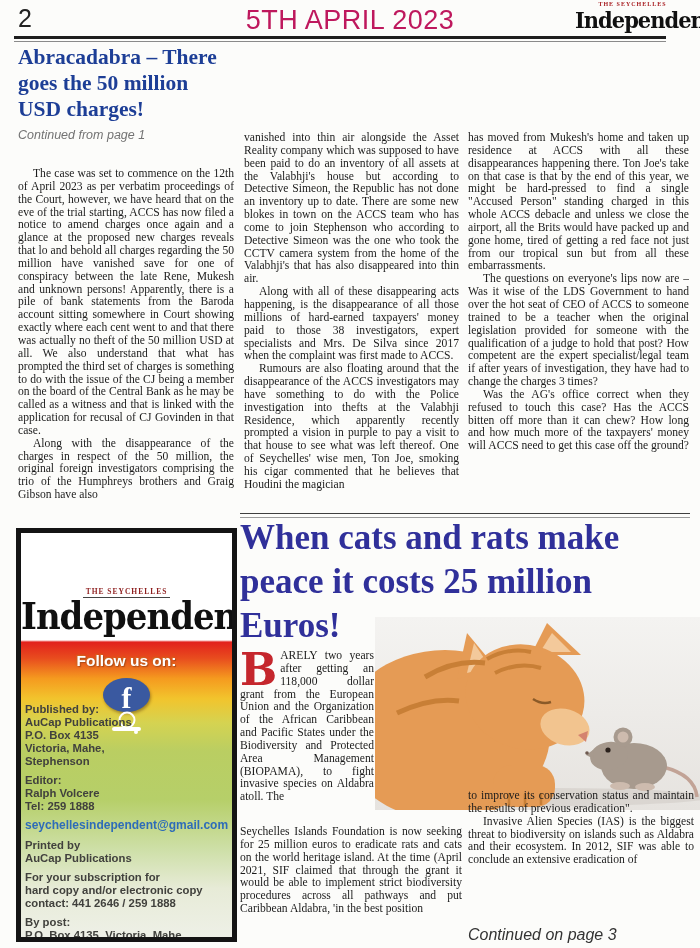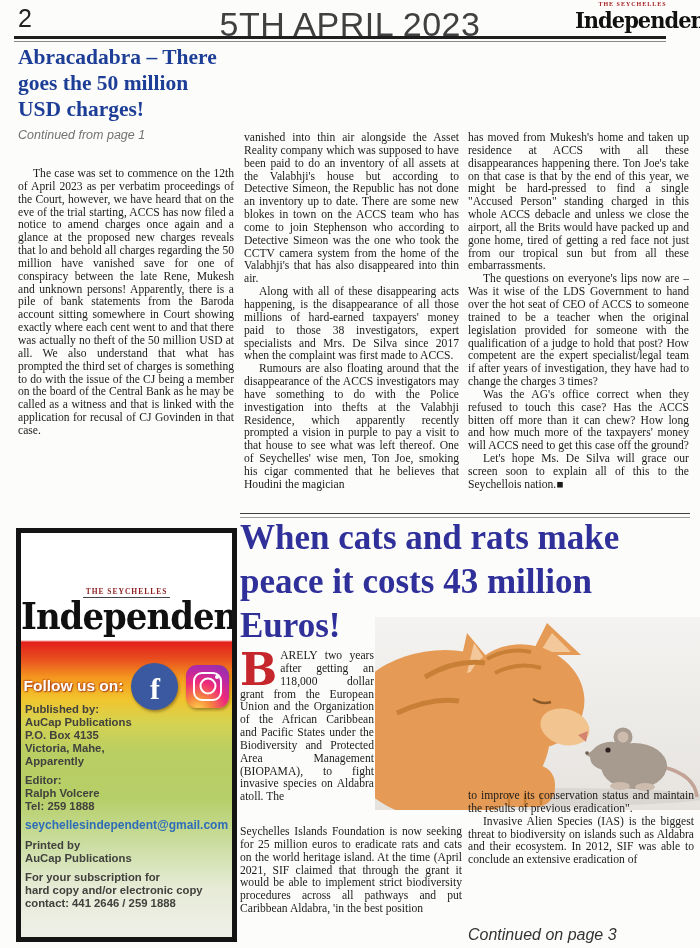--- a/index.html
+++ b/index.html
@@ -3,21 +3,21 @@
 <meta charset="utf-8">
 <style>
   html,body { margin:0; padding:0; background:#888; }
   .page {
     position:relative; width:700px; height:948px; margin:0 auto;
     background:#fcfcfa; overflow:hidden;
     font-family:"Liberation Serif", serif; color:#1b1b1b;
   }
   
   .page-num { position:absolute; left:18px; top:4px; font-family:"Liberation Sans",sans-serif; font-size:25px; color:#222; }
-  .date { position:absolute; left:0; right:0; top:5px; text-align:center; font-family:"Liberation Sans",sans-serif; font-size:34px; letter-spacing:0.5px; color:#404040; }
+  .date { position:absolute; left:0; right:0; top:5px; text-align:center; font-family:"Liberation Sans",sans-serif; font-size:27px; letter-spacing:0.5px; color:#be185d; }
   .mast-mini { position:absolute; right:10px; top:1px; width:115px; text-align:center; }
   .mast-mini .small { font-size:6px; font-weight:bold; letter-spacing:1px; color:#a81e22; line-height:7px; }
   .blackletter { font-family:"DejaVu Serif",serif; font-weight:bold; transform:scaleY(1.08); display:inline-block; letter-spacing:-1px; }
   .mast-mini .name { font-size:21px; color:#111; line-height:24px; }
   .header-rule { position:absolute; left:14px; right:34px; top:36px; border-top:3px solid #1e1e1e; }
   .header-rule2 { position:absolute; left:14px; right:34px; top:41px; border-top:1px solid #8a8a8a; }
 
   
   .btxt { font-size:11.6px; line-height:12.85px; text-align:justify; }
   .btxt p { margin:0; }
@@ -37,21 +37,21 @@
     border:5px solid #141414; box-sizing:border-box; overflow:hidden;
     background:linear-gradient(180deg,
       #ffffff 0%, #ffffff 26.5%,
       #e2211c 27%, #e84c1e 31%, #f59a1f 36%, #f2c42d 41%,
       #d5d351 47%, #bace62 54%, #b6cf69 66%,
       #cddfa6 78%, #e7ebd7 88%, #eef0e7 100%);
   }
   .box-logo { text-align:center; padding-top:47px; }
   .box-logo .small { font-size:7.5px; font-weight:bold; letter-spacing:1px; color:#8d1d1d; line-height:8px; border-bottom:1px solid #444; display:inline-block; padding:0 3px 1px; }
   .box-logo .name { font-size:34px; color:#101010; line-height:36px; }
-  .follow-row { position:absolute; left:0; right:0; top:126px; height:54px; display:flex; align-items:center; justify-content:center; gap:8px; }
+  .follow-row { position:absolute; left:0; right:0; top:126px; height:54px; display:flex; align-items:center; justify-content:center; gap:8px;flex-direction:column; }
   .follow-label { font-family:"Liberation Sans",sans-serif; font-weight:bold; font-size:15.5px; color:#ffffff;
     text-shadow:0 0 3px #c2571a, 1px 1px 1px #a84a16, -1px -1px 1px #d86a1f; white-space:nowrap; }
   .fb { width:47px; height:47px; border-radius:50%; background:#3a59a0; display:flex; align-items:center; justify-content:center;
         color:#fff; font-family:"Liberation Serif",serif; font-weight:bold; font-size:30px; box-shadow:1px 2px 3px rgba(60,30,10,.4); }
   .fb span { position:relative; top:3px; }
   .ig { position:relative; width:43px; height:43px; border-radius:11px; box-shadow:1px 2px 3px rgba(60,30,10,.4);
         background:radial-gradient(circle at 28% 105%, #fdd34e 0%, #f7873d 24%, #ee2a7b 52%, #b429a8 76%, #8134af 100%); }
   .ig .cam { position:absolute; inset:7px; border:2.5px solid #fff; border-radius:9px; }
   .ig .lens { position:absolute; width:13px; height:13px; border:2.5px solid #fff; border-radius:50%; left:50%; top:50%; transform:translate(-50%,-50%); }
   .ig .dot { position:absolute; width:4px; height:4px; background:#fff; border-radius:50%; right:10px; top:10px; }
@@ -82,31 +82,31 @@
     <div class="name blackletter">Independent</div>
   </div>
   <div class="header-rule"></div>
   <div class="header-rule2"></div>
 
   <div class="headline1">Abracadabra –  There goes the 50 million USD charges!</div>
   <div class="contfrom">Continued from page 1</div>
 
   <div class="col c1 btxt">
     <p class="ind">The case was set to commence on the 12th of April 2023 as per verbatim proceedings of the Court, however, we have heard that on the eve of the trial starting, ACCS has now filed a notice to amend charges once again and a glance at the proposed new charges reveals that lo and behold all charges regarding the 50 million have vanished save for one of conspiracy between the late Rene, Mukesh and unknown persons! Apparently, there is a pile of bank statements from the Baroda account sitting somewhere in Court showing exactly where each cent went to and that there was actually no theft of the 50 million USD at all. We also understand that what has prompted the third set of charges is something to do with the issue of the CJ being a member on the board of the Central Bank as he may be called as a witness and that is linked with the application for recusal of CJ Govinden in that case.</p>
+    <p class="ind">Along with the disappearance of the charges in respect of the 50 million, the original foreign investigators comprising the trio of the Humphreys brothers and Graig Gibson have also</p>
   </div>
   <div class="col c2 btxt">
     <p>vanished into thin air alongside the Asset Reality company which was supposed to have been paid to do an inventory of all assets at the Valabhji's house but according to Detective Simeon, the Republic has not done an inventory up to date.  There are some new blokes in town on the ACCS team who has come to join Stephenson who according to Detective Simeon was the one who took the CCTV camera system from the home of the Valabhji's that has also disappeared into thin air.</p>
     <p class="ind">Along with all of these disappearing acts happening, is the disappearance of all those millions of hard-earned taxpayers' money paid to those 38 investigators, expert specialists and Mrs. De Silva since 2017 when the complaint was first made to ACCS.</p>
     <p class="ind">Rumours are also floating around that the disappearance of the ACCS investigators may have something to do with the Police investigation into thefts at the Valabhji Residence, which apparently recently prompted a vision in purple to pay a visit to that house to see what was left thereof. One of Seychelles' wise men, Ton Joe, smoking his cigar commented that he believes that Houdini the magician</p>
   </div>
   <div class="col c3 btxt">
     <p>has moved from Mukesh's home and taken up residence at ACCS with all these disappearances happening there.  Ton Joe's take on that case is that by the end of this year, we might be hard-pressed to find a single "Accused Person" standing charged in this whole ACCS debacle and unless we close the airport, all the Brits would have packed up and gone home, tired of getting a red face not just from our tropical sun but from all these embarrassments.</p>
     <p class="ind">The questions on everyone's lips now are – Was it wise of the LDS Government to hand over the hot seat of CEO of ACCS to someone trained to be a teacher when the original legislation provided for someone with the qualification of a judge to hold that post?  How competent are the expert specialist/legal team if after years of investigation, they have had to change the charges 3 times?</p>
     <p class="ind">Was the AG's office correct when they refused to touch this case? Has the ACCS bitten off more than it can chew? How long and how much more of the taxpayers' money will ACCS need to get this case off the ground?</p>
-    <p class="ind">Let's hope Ms. De Silva will grace our screen soon to explain all of this to the Seychellois nation.■</p>
   </div>
 
   <div class="mastbox">
     <div class="box-logo">
       <div><span class="small">THE SEYCHELLES</span></div>
       <div class="name blackletter">Independent</div>
     </div>
     <div class="follow-row">
       <span class="follow-label">Follow us on:</span>
       <span class="fb">
@@ -117,42 +117,47 @@
         <span class="lens"></span>
         <span class="dot"></span>
       </span>
     </div>
     <div class="box-info">
       <div class="box-block">
         <div>Published by:</div>
         <div>AuCap Publications</div>
         <div>P.O. Box 4135</div>
         <div>Victoria, Mahe,</div>
-        <div>Apparently</div>
+        <div>Stephenson</div>
       </div>
       <div class="box-block">
         <div>Editor:</div>
         <div>Ralph Volcere</div>
         <div>Tel: 259 1888</div>
       </div>
       <div class="email">seychellesindependent@gmail.com</div>
       <div class="box-block">
         <div>Printed by</div>
         <div>AuCap Publications</div>
       </div>
       <div class="box-block">
         <div>For your subscription for</div>
         <div>hard copy and/or electronic copy</div>
         <div>contact: 441 2646 / 259 1888</div>
       </div>
+      <div class="box-block">
+        <div>By post:</div>
+        <div>P.O. Box 4135, Victoria, Mahe,</div>
+
+      </div>
     </div>
   </div>
 
   <div class="divider2"></div>
-  <div class="headline2">When cats and rats make peace it costs 43 million Euros!</div>
+  <div class="headline2">When cats and rats make peace it costs 25 million Euros!</div>
 
   <div class="photo">
     <svg width="325" height="193" viewBox="0 0 325 193" xmlns="http://www.w3.org/2000/svg">
       <defs>
         <linearGradient id="bg" x1="0" y1="0" x2="0" y2="1">
           <stop offset="0" stop-color="#f4f3f1"></stop>
             <stop offset="1" stop-color="#e6e3df"></stop>
         </linearGradient>
       </defs>
       <rect width="325" height="193" fill="url(#bg)"></rect>

